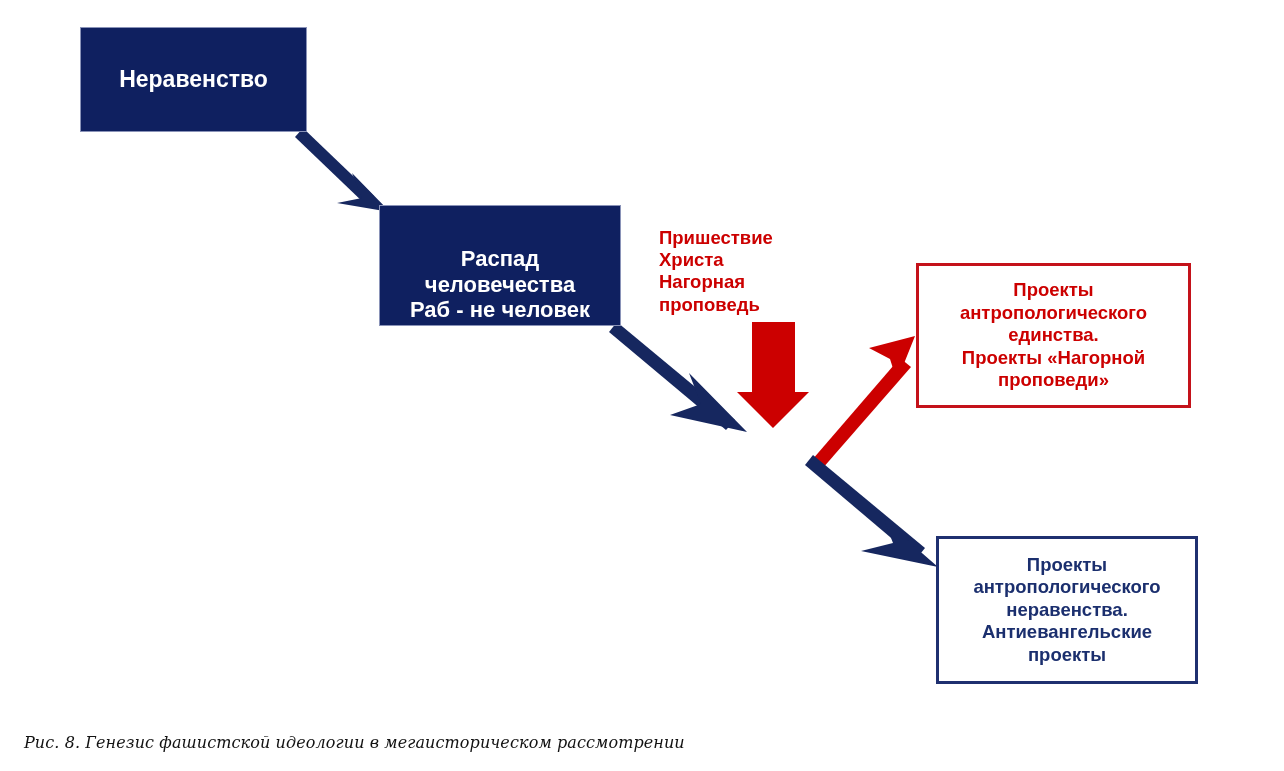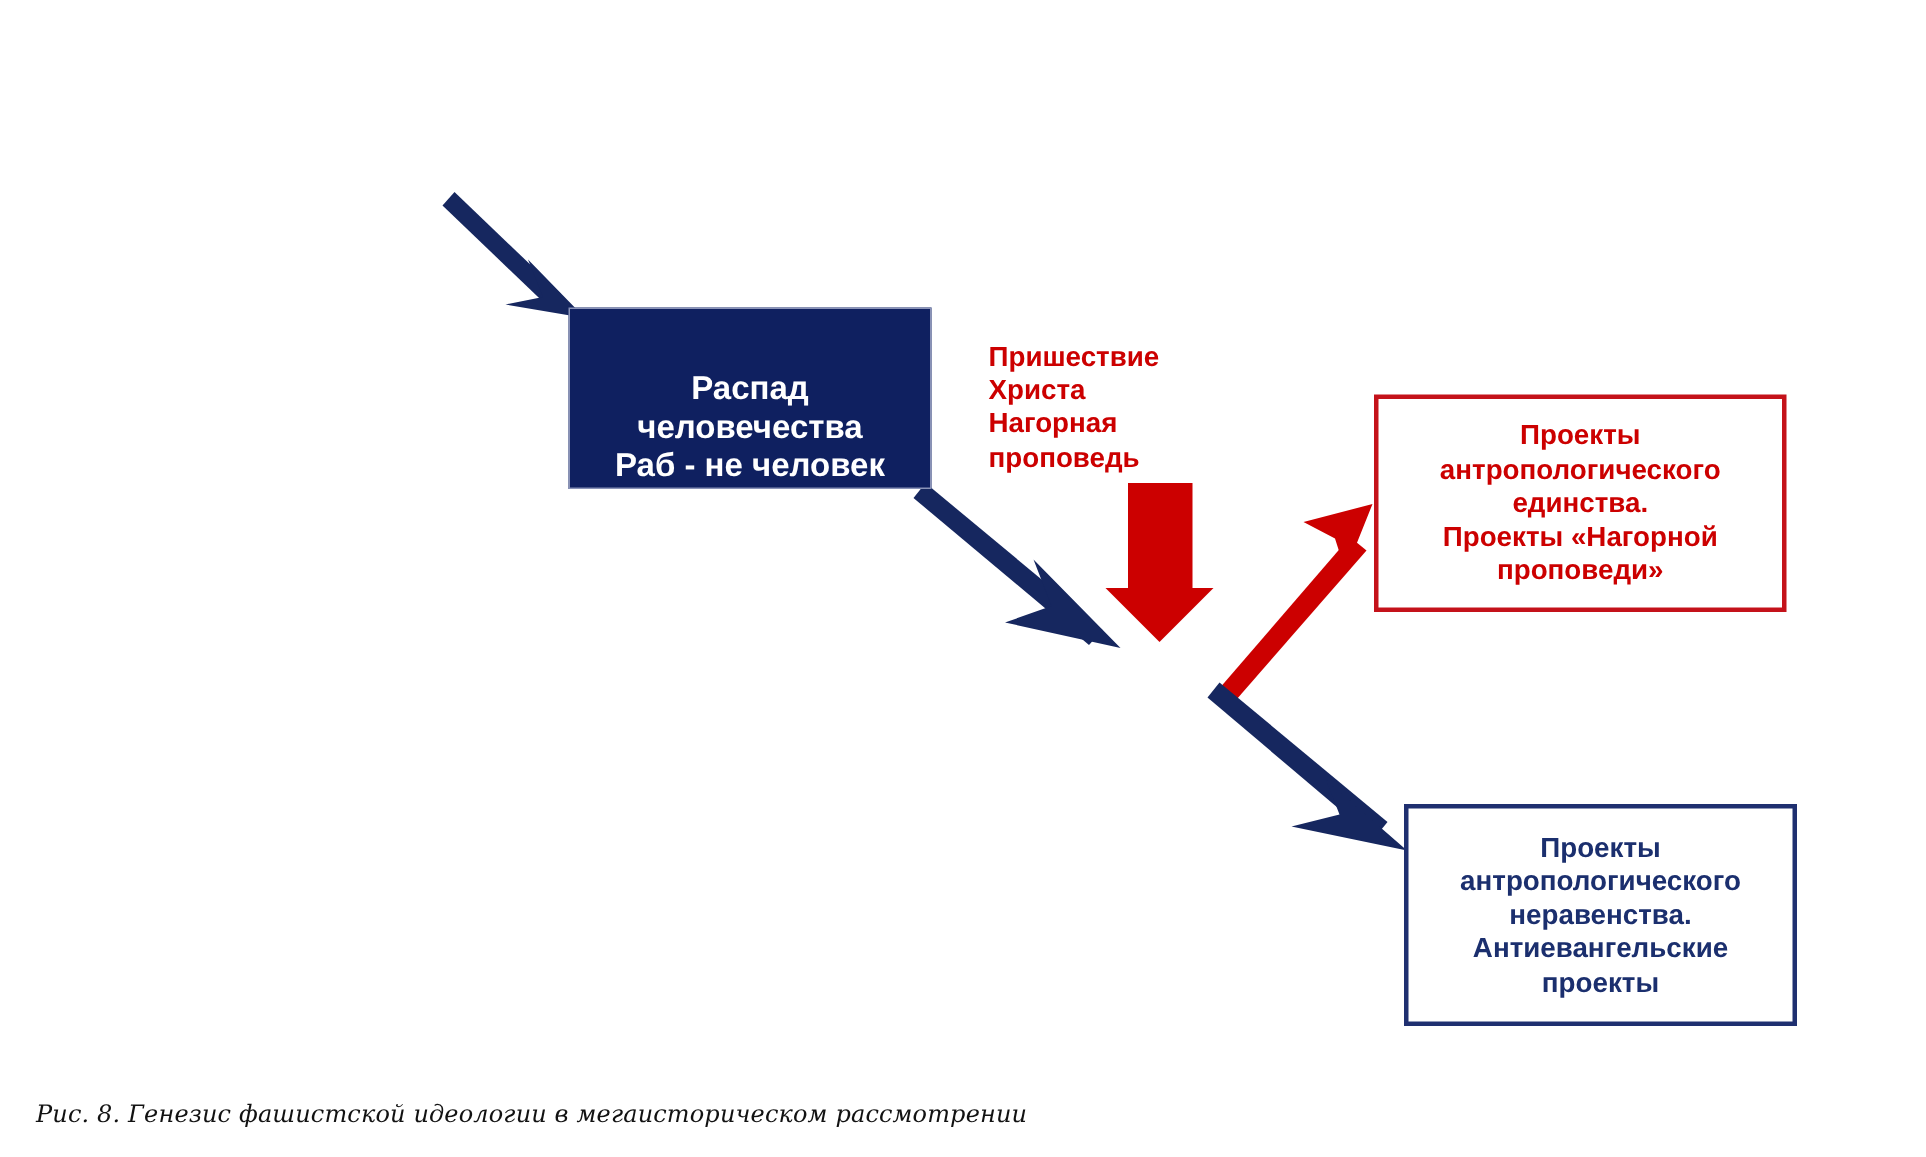--- a/index.html
+++ b/index.html
@@ -141,20 +141,23 @@
       <path d="M 812 460 L 900 358 L 911 367 L 822 469 Z" fill="#CC0000"></path>
       <path d="M 869 348 L 915 336 L 897 381 L 890 359 Z" fill="#CC0000"></path>
     </g>
 
     <g>
       <path d="M 813 455 L 925 548 L 916 559 L 805 465 Z" fill="#16275F"></path>
       <path d="M 884 520 L 938 567 L 861 551 L 893 543 Z" fill="#16275F"></path>
     </g>
   </svg>
 
+  <div class="node-box node-filled-navy" id="node-inequality">
+    <span class="node-label">Неравенство</span>
+  </div>
 
   <div class="node-box node-filled-navy" id="node-collapse">
     <span class="node-label">Распад
 человечества
 Раб - не человек</span>
   </div>
 
   <div class="node-box node-outline-red" id="node-unity-projects">
     <span class="node-label">Проекты
 антропологического

